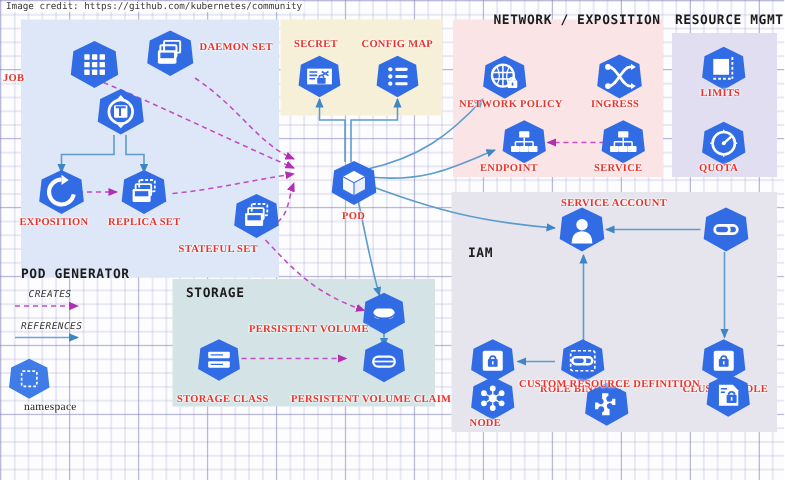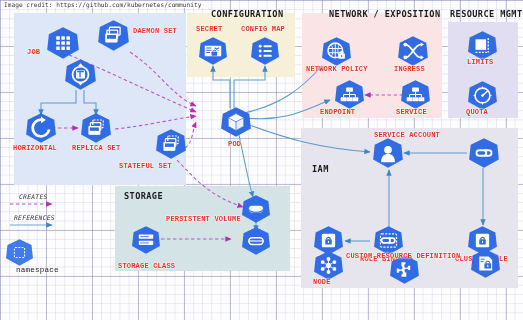--- a/index.html
+++ b/index.html
@@ -24,21 +24,21 @@
   
   .panel{position:absolute;box-sizing:border-box;}
   .panel-title{
     position:absolute;font-weight:bold;color:#1c1c1c;
     font-family:"DejaVu Sans Mono",monospace;white-space:nowrap;letter-spacing:.4px;
   }
 
   
   .nlabel{
     position:absolute;color:#e8322a;font-weight:bold;white-space:nowrap;
-    font-family:Liberation Mono, monospace;letter-spacing:.2px;
+    font-family:Liberation Serif, serif;letter-spacing:.2px;
     text-shadow:0 0 2px #fff,0 0 2px #fff,0 0 1px #fff;
   }
   .nlabel.plain{color:#222;font-weight:normal;margin-left:13px;}
 
   
   .icon{position:absolute;}
   .icon svg{display:block;overflow:visible;}
 
   
   #credit{
@@ -68,21 +68,21 @@
   <div class="panel" style="left:187px;top:13px;width:108px;height:64px;background:#f7f0d8;"></div>
 
   <div class="panel" style="left:302px;top:13px;width:140px;height:105px;background:#fbe4e6;"></div>
 
   <div class="panel" style="left:448px;top:22px;width:70px;height:96px;background:#e0def0;"></div>
 
   <div class="panel" style="left:301px;top:128px;width:217px;height:160px;background:#e6e5ed;"></div>
 
   <div class="panel" style="left:115px;top:186px;width:175px;height:85px;background:#d4e4e6;"></div>
 
-  <div class="panel-title" style="left:211px;top:9px;font-size:8.6px;">CONFIGURATION</div>
+  <div class="panel-title" style="left:14px;top:178px;font-size:8.6px;">POD GENERATOR</div>
   <div class="panel-title" style="left:450px;top:9px;font-size:8.6px;">RESOURCE MGMT</div>
   <div class="panel-title" style="left:329px;top:9px;font-size:8.6px;">NETWORK / EXPOSITION</div>
   <div class="panel-title" style="left:312px;top:164px;font-size:8.6px;">IAM</div>
   <div class="panel-title" style="left:124px;top:191px;font-size:8.6px;">STORAGE</div>
 
   <svg class="edges" viewBox="0 0 523 320">
     <defs>
       <marker id="ahC" markerWidth="7" markerHeight="7" refX="5.4" refY="3" orient="auto">
         <path d="M0,0.4 L6,3 L0,5.6 Z" fill="#b030b0"></path>
       </marker>
@@ -149,21 +149,21 @@
         <rect x="24" y="12" width="4.2" height="4.2" rx=".5"></rect>
         <rect x="12" y="18" width="4.2" height="4.2" rx=".5"></rect>
         <rect x="18" y="18" width="4.2" height="4.2" rx=".5"></rect>
         <rect x="24" y="18" width="4.2" height="4.2" rx=".5"></rect>
         <rect x="12" y="24" width="4.2" height="4.2" rx=".5"></rect>
         <rect x="18" y="24" width="4.2" height="4.2" rx=".5"></rect>
         <rect x="24" y="24" width="4.2" height="4.2" rx=".5"></rect>
       </g>
     </svg>
   </div>
-  <div class="nlabel" style="left:27px;top:48px;font-size:7px;">JOB</div>
+  <div class="nlabel" style="left:2px;top:48px;font-size:7px;">JOB</div>
 
   <div class="icon" style="left:97px;top:19px;">
     <svg width="33" height="33" viewBox="0 0 40 40">
       <path d="M20 1.6 36.6 9.6 38.6 28 20 38.4 1.4 28 3.4 9.6Z" fill="#326ce5"></path>
       <g fill="none" stroke="#fff" stroke-width="1.6">
         <rect x="15" y="10" width="13" height="9.5" rx="1"></rect>
         <rect x="12" y="13.5" width="13" height="9.5" rx="1"></rect>
       </g>
       <rect x="10" y="17.5" width="15" height="11" rx="1.2" fill="#fff"></rect>
       <rect x="12" y="19.5" width="11" height="7" fill="#326ce5"></rect>
@@ -183,21 +183,21 @@
     </svg>
   </div>
 
   <div class="icon" style="left:25px;top:112px;">
     <svg width="32" height="32" viewBox="0 0 40 40">
       <path d="M20 1.6 36.6 9.6 38.6 28 20 38.4 1.4 28 3.4 9.6Z" fill="#326ce5"></path>
       <path d="M20 9.6 a10.4 10.4 0 1 0 10.2 12.4" fill="none" stroke="#fff" stroke-width="3.4"></path>
       <path d="M20 5.6 v8.6 l6-4.3Z" fill="#fff"></path>
     </svg>
   </div>
-  <div class="nlabel" style="left:13px;top:144px;font-size:7px;">HORIZONTAL</div>
+  <div class="nlabel" style="left:13px;top:144px;font-size:7px;">EXPOSITION</div>
 
   <div class="icon" style="left:80px;top:112px;">
     <svg width="32" height="32" viewBox="0 0 40 40">
       <path d="M20 1.6 36.6 9.6 38.6 28 20 38.4 1.4 28 3.4 9.6Z" fill="#326ce5"></path>
       <g fill="none" stroke="#fff" stroke-width="1.5" stroke-dasharray="2.4,1.6">
         <rect x="16" y="10" width="13" height="9.5" rx="1"></rect>
       </g>
       <g fill="none" stroke="#fff" stroke-width="1.5">
         <rect x="13" y="13.4" width="13" height="9.5" rx="1"></rect>
       </g>
@@ -467,20 +467,21 @@
   </div>
   <div class="nlabel" style="left:118px;top:262px;font-size:7px;">STORAGE CLASS</div>
 
   <div class="icon" style="left:241px;top:226px;">
     <svg width="30" height="30" viewBox="0 0 40 40">
       <path d="M20 1.6 36.6 9.6 38.6 28 20 38.4 1.4 28 3.4 9.6Z" fill="#326ce5"></path>
       <rect x="10.4" y="15.6" width="19.2" height="9" rx="4.5" fill="none" stroke="#fff" stroke-width="2"></rect>
       <path d="M10.4 20 h19.2" stroke="#fff" stroke-width="1.5"></path>
     </svg>
   </div>
+  <div class="nlabel" style="left:194px;top:262px;font-size:7px;">PERSISTENT VOLUME CLAIM</div>
 
   <svg class="edges" viewBox="0 0 523 320">
     <defs>
       <marker id="ahCL" markerWidth="7" markerHeight="7" refX="5.4" refY="3" orient="auto">
         <path d="M0,0.4 L6,3 L0,5.6 Z" fill="#b030b0"></path>
       </marker>
       <marker id="ahRL" markerWidth="7" markerHeight="7" refX="5.4" refY="3" orient="auto">
         <path d="M0,0.4 L6,3 L0,5.6 Z" fill="#3f86c4"></path>
       </marker>
     </defs>

